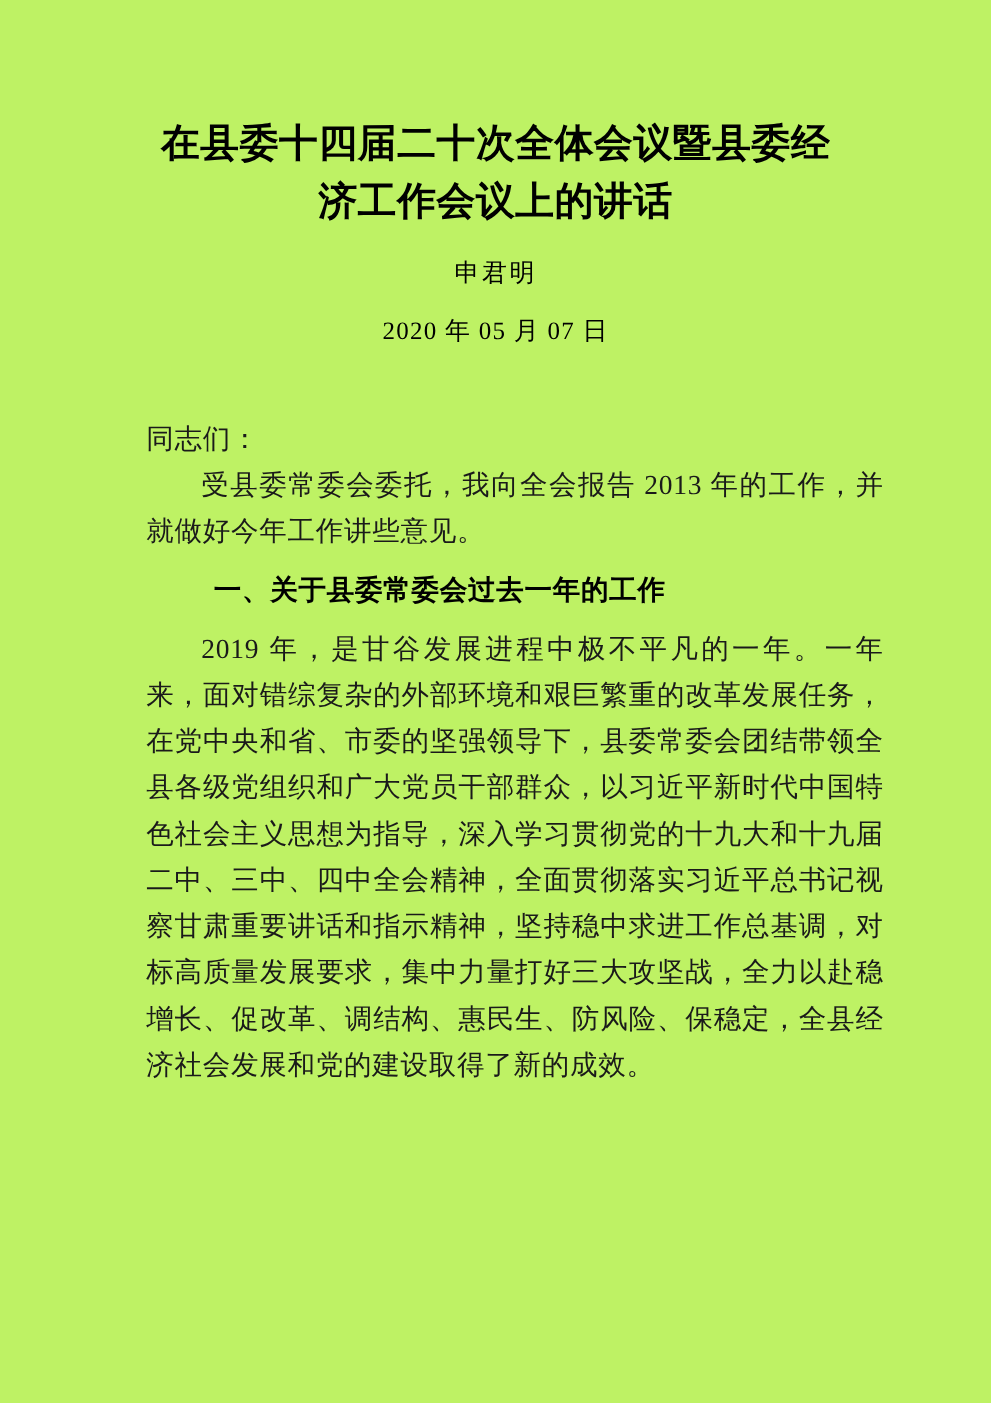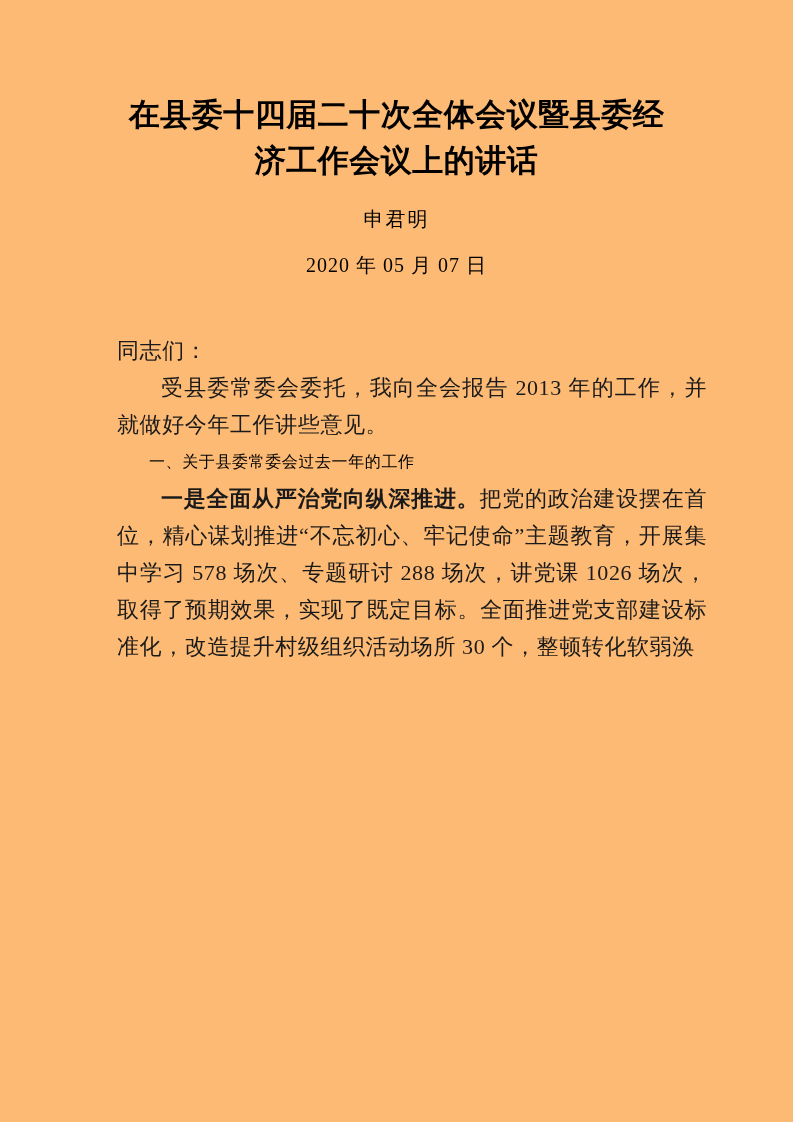--- a/index.html
+++ b/index.html
@@ -12,21 +12,21 @@
     height: 1122px;
     overflow: hidden;
     font-family: "Liberation Serif", "DejaVu Serif", serif;
     color: #000000;
   }
 
   .page {
     position: relative;
     width: 793px;
     height: 1122px;
-    background: #fdba74;
+    background: #bef264;
     box-sizing: border-box;
     padding: 0;
   }
 
   
   .title-block {
     padding-top: 92px;
     text-align: center;
   }
   .doc-title {
@@ -76,25 +76,25 @@
   }
 
   p.salutation {
     text-indent: 0;
   }
   p.indent {
     text-indent: 2em;
   }
 
   h2.section-heading {
-    margin: 0;
+    margin: 10px;
     text-indent: 2em;
     font-family: "Liberation Sans", "DejaVu Sans", sans-serif;
-    font-weight: normal;
-    font-size: 16px;
+    font-weight: bold;
+    font-size: 22px;
     line-height: 37px;
     letter-spacing: 0.6px;
     color: #000;
   }
 
   .lead-bold {
     font-weight: bold;
   }
 </style>
 </head>
@@ -109,18 +109,18 @@
   </div>
 
   <div class="body-wrap">
 
     <p class="para salutation">同志们：</p>
 
     <p class="para indent">受县委常委会委托，我向全会报告 2013 年的工作，并就做好今年工作讲些意见。</p>
 
     <h2 class="section-heading">一、关于县委常委会过去一年的工作</h2>
 
+    <p class="para indent">2019 年，是甘谷发展进程中极不平凡的一年。一年来，面对错综复杂的外部环境和艰巨繁重的改革发展任务，在党中央和省、市委的坚强领导下，县委常委会团结带领全县各级党组织和广大党员干部群众，以习近平新时代中国特色社会主义思想为指导，深入学习贯彻党的十九大和十九届二中、三中、四中全会精神，全面贯彻落实习近平总书记视察甘肃重要讲话和指示精神，坚持稳中求进工作总基调，对标高质量发展要求，集中力量打好三大攻坚战，全力以赴稳增长、促改革、调结构、惠民生、防风险、保稳定，全县经济社会发展和党的建设取得了新的成效。</p>
 
-    <p class="para indent"><span class="lead-bold">一是全面从严治党向纵深推进。</span><span>把党的政治建设摆在首位，精心谋划推进“不忘初心、牢记使命”主题教育，开展集中学习 578 场次、专题研讨 288 场次，讲党课 1026 场次，取得了预期效果，实现了既定目标。全面推进党支部建设标准化，改造提升村级组织活动场所 30 个，整顿转化软弱涣</span></p>
 
   </div>
 
 </div>
 
 </body></html>

